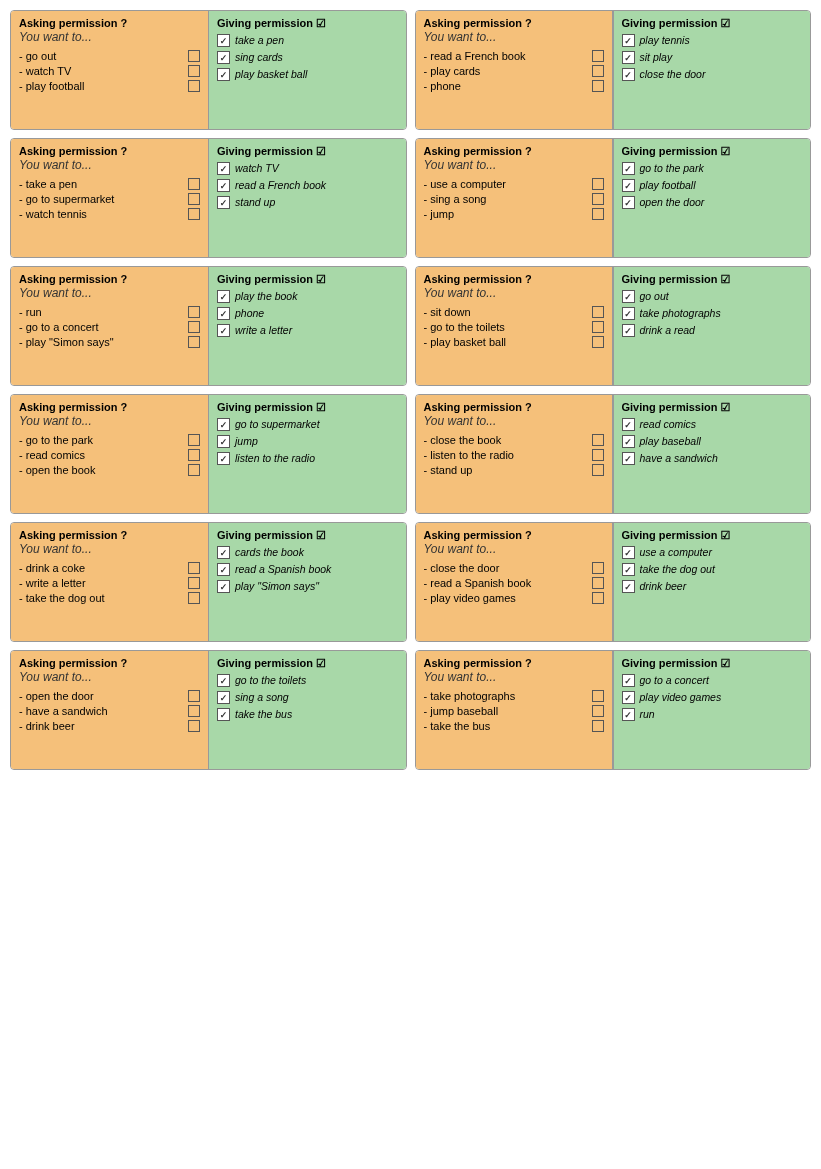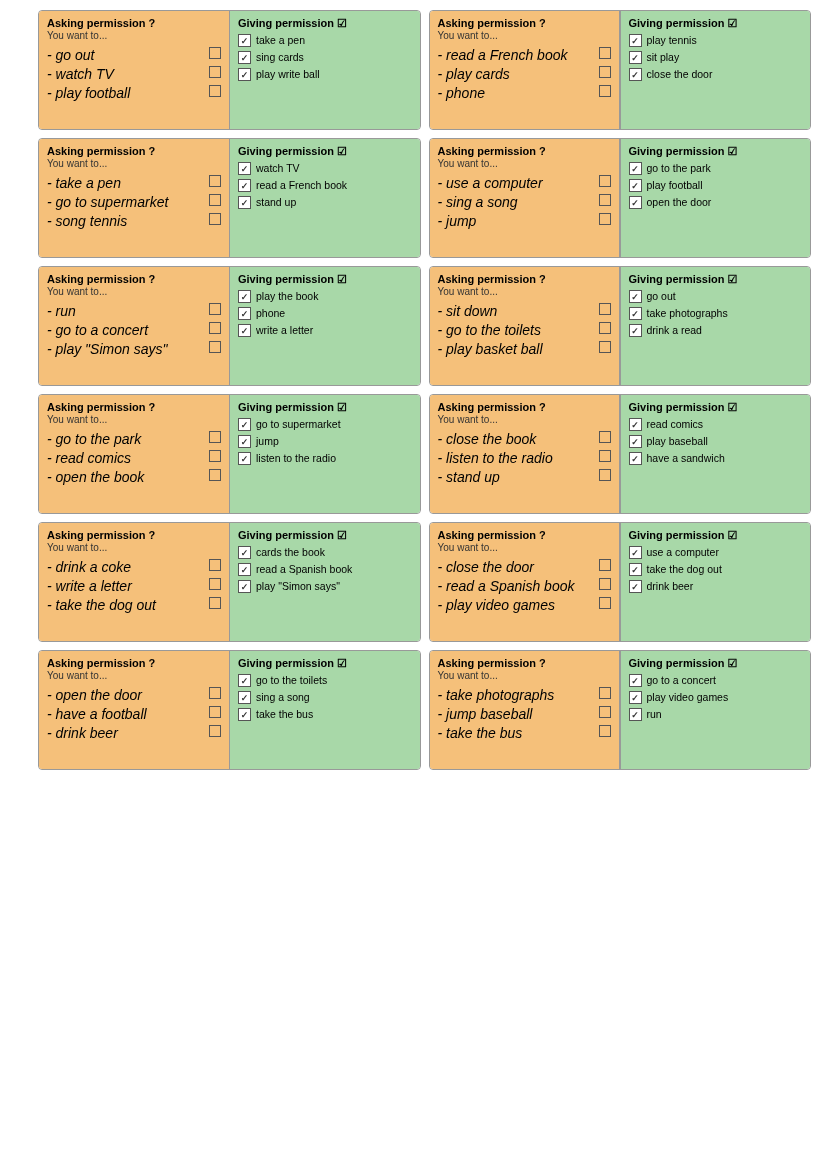--- a/index.html
+++ b/index.html
@@ -7,21 +7,20 @@
       background: #fff;
       font-family: Arial, sans-serif;
       font-size: 11px;
       padding: 10px;
       width: 821px;
     }
     .grid {
       display: grid;
       grid-template-columns: 1fr 1fr;
       gap: 8px;
-      margin-left: 28px;
     }
     .card {
       display: flex;
       border: 1.5px solid #999;
       border-radius: 4px;
       overflow: hidden;
       min-height: 120px;
     }
     .asking {
       background: #f5c07a;
@@ -32,31 +31,31 @@
       background: #a8d8a8;
       flex: 1;
       padding: 6px 8px;
     }
     .section-title {
       font-weight: bold;
       font-size: 11px;
       margin-bottom: 1px;
     }
     .section-subtitle {
-      font-size: 10px;
+      font-style: italic;
+      font-size: 12px;
       margin-bottom: 6px;
       color: #333;
     }
     .asking-item {
       display: flex;
       align-items: flex-start;
       justify-content: space-between;
       margin-bottom: 3px;
-      font-size: 14px;
-      font-style: italic;
+      font-size: 11px;
     }
     .asking-item span {
       flex: 1;
     }
     .checkbox {
       width: 12px;
       height: 12px;
       border: 1.5px solid #555;
       display: inline-flex;
       align-items: center;
@@ -78,20 +77,21 @@
       display: inline-flex;
       align-items: center;
       justify-content: center;
       margin-right: 5px;
       flex-shrink: 0;
       background: #fff;
       font-size: 9px;
     }
     .giving-text {
       flex: 1;
+      font-style: italic;
     }
     .divider {
       width: 1.5px;
       background: #999;
     }
   </style>
 </head>
 <body>
 
 <div class="grid">
@@ -119,21 +119,21 @@
         <div class="giving-item">
           <div class="giving-checkbox" style="color: rgb(51, 51, 51); font-weight: bold; font-size: 9px;">✓</div>
           <span class="giving-text">take a pen</span>
         </div>
         <div class="giving-item">
           <div class="giving-checkbox" style="color: rgb(51, 51, 51); font-weight: bold; font-size: 9px;">✓</div>
           <span class="giving-text">sing cards</span>
         </div>
         <div class="giving-item">
           <div class="giving-checkbox" style="color: rgb(51, 51, 51); font-weight: bold; font-size: 9px;">✓</div>
-          <span class="giving-text">play write ball</span>
+          <span class="giving-text">play basket ball</span>
         </div>
       </div>
     </div>
     <div class="card">
       <div class="asking">
         <div class="section-title">Asking permission ?</div>
         <div class="section-subtitle">You want to...</div>
         <div class="asking-item">
           <span>- read a French book</span>
           <div class="checkbox"></div>
@@ -171,21 +171,21 @@
         <div class="section-subtitle">You want to...</div>
         <div class="asking-item">
           <span>- take a pen</span>
           <div class="checkbox"></div>
         </div>
         <div class="asking-item">
           <span>- go to supermarket</span>
           <div class="checkbox"></div>
         </div>
         <div class="asking-item">
-          <span>- song tennis</span>
+          <span>- watch tennis</span>
           <div class="checkbox"></div>
         </div>
       </div>
       <div class="divider"></div>
       <div class="giving">
         <div class="section-title">Giving permission ☑</div>
         <div style="margin-bottom: 4px;"></div>
         <div class="giving-item">
           <div class="giving-checkbox" style="color: rgb(51, 51, 51); font-weight: bold; font-size: 9px;">✓</div>
           <span class="giving-text">watch TV</span>
@@ -447,21 +447,21 @@
     </div>
     <div class="card">
       <div class="asking">
         <div class="section-title">Asking permission ?</div>
         <div class="section-subtitle">You want to...</div>
         <div class="asking-item">
           <span>- open the door</span>
           <div class="checkbox"></div>
         </div>
         <div class="asking-item">
-          <span>- have a football</span>
+          <span>- have a sandwich</span>
           <div class="checkbox"></div>
         </div>
         <div class="asking-item">
           <span>- drink beer</span>
           <div class="checkbox"></div>
         </div>
       </div>
       <div class="divider"></div>
       <div class="giving">
         <div class="section-title">Giving permission ☑</div>

